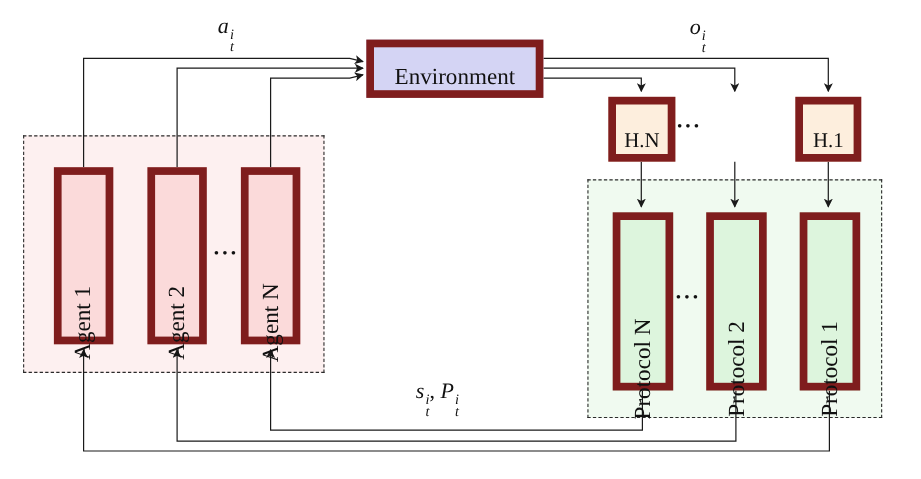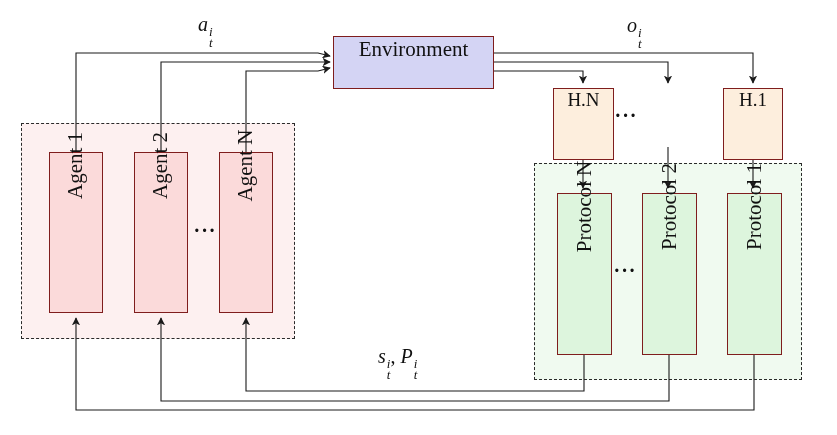--- a/index.html
+++ b/index.html
@@ -1,26 +1,26 @@
 <!DOCTYPE html>
 <html><head>
 <meta charset="utf-8">
 <style>
   html,body{margin:0;padding:0;background:#fff;}
   .canvas{position:relative;width:837px;height:435px;background:#ffffff;
           font-family:"Liberation Serif", serif;color:#111;overflow:hidden;}
   .container-dashed{position:absolute;border:1.4px dashed #2a2a2a;box-sizing:border-box;z-index:1;}
   .pink-container{left:21px;top:123px;width:274px;height:216px;background:#fdf0f0;}
   .green-container{left:534px;top:163px;width:268px;height:217px;background:#f0faf0;}
-  .box{position:absolute;border:1px solid #7f1d1d;box-sizing:border-box;
-       display:flex;align-items:flex-start;justify-content:center;z-index:3;}
+  .box{position:absolute;border:7px solid #7f1d1d;box-sizing:border-box;
+       display:flex;align-items:flex-end;justify-content:center;z-index:3;}
   .env-box{left:333px;top:36px;width:161px;height:53px;background:#d4d4f4;font-size:21px;}
   .agent-box{top:152px;width:54px;height:161px;background:#fbdada;}
   .agent-1{left:49px;} .agent-2{left:134px;} .agent-n{left:219px;}
-  .h-box{top:88px;width:61px;height:72px;background:#fdeedd;font-size:19px;}
+  .h-box{top:88px;width:61px;height:59px;background:#fdeedd;font-size:19px;}
   .h-n{left:553px;} .h-2{left:638px;} .h-1{left:723px;width:60px;}
   .proto-box{top:193px;width:55px;height:162px;background:#ddf5dd;}
   .proto-n{left:557px;} .proto-2{left:642px;} .proto-1{left:727px;}
   .vtext{transform:rotate(-90deg);white-space:nowrap;font-size:21px;}
   .dots{position:absolute;z-index:3;font-size:20px;letter-spacing:1px;font-weight:bold;}
   .agent-dots{left:190px;top:219px;width:30px;text-align:center;}
   .h-dots{left:612px;top:104px;width:28px;text-align:center;}
   .proto-dots{left:609px;top:259px;width:32px;text-align:center;}
   .math{position:absolute;z-index:3;font-size:20px;white-space:nowrap;}
   .mbase{font-style:italic;}

